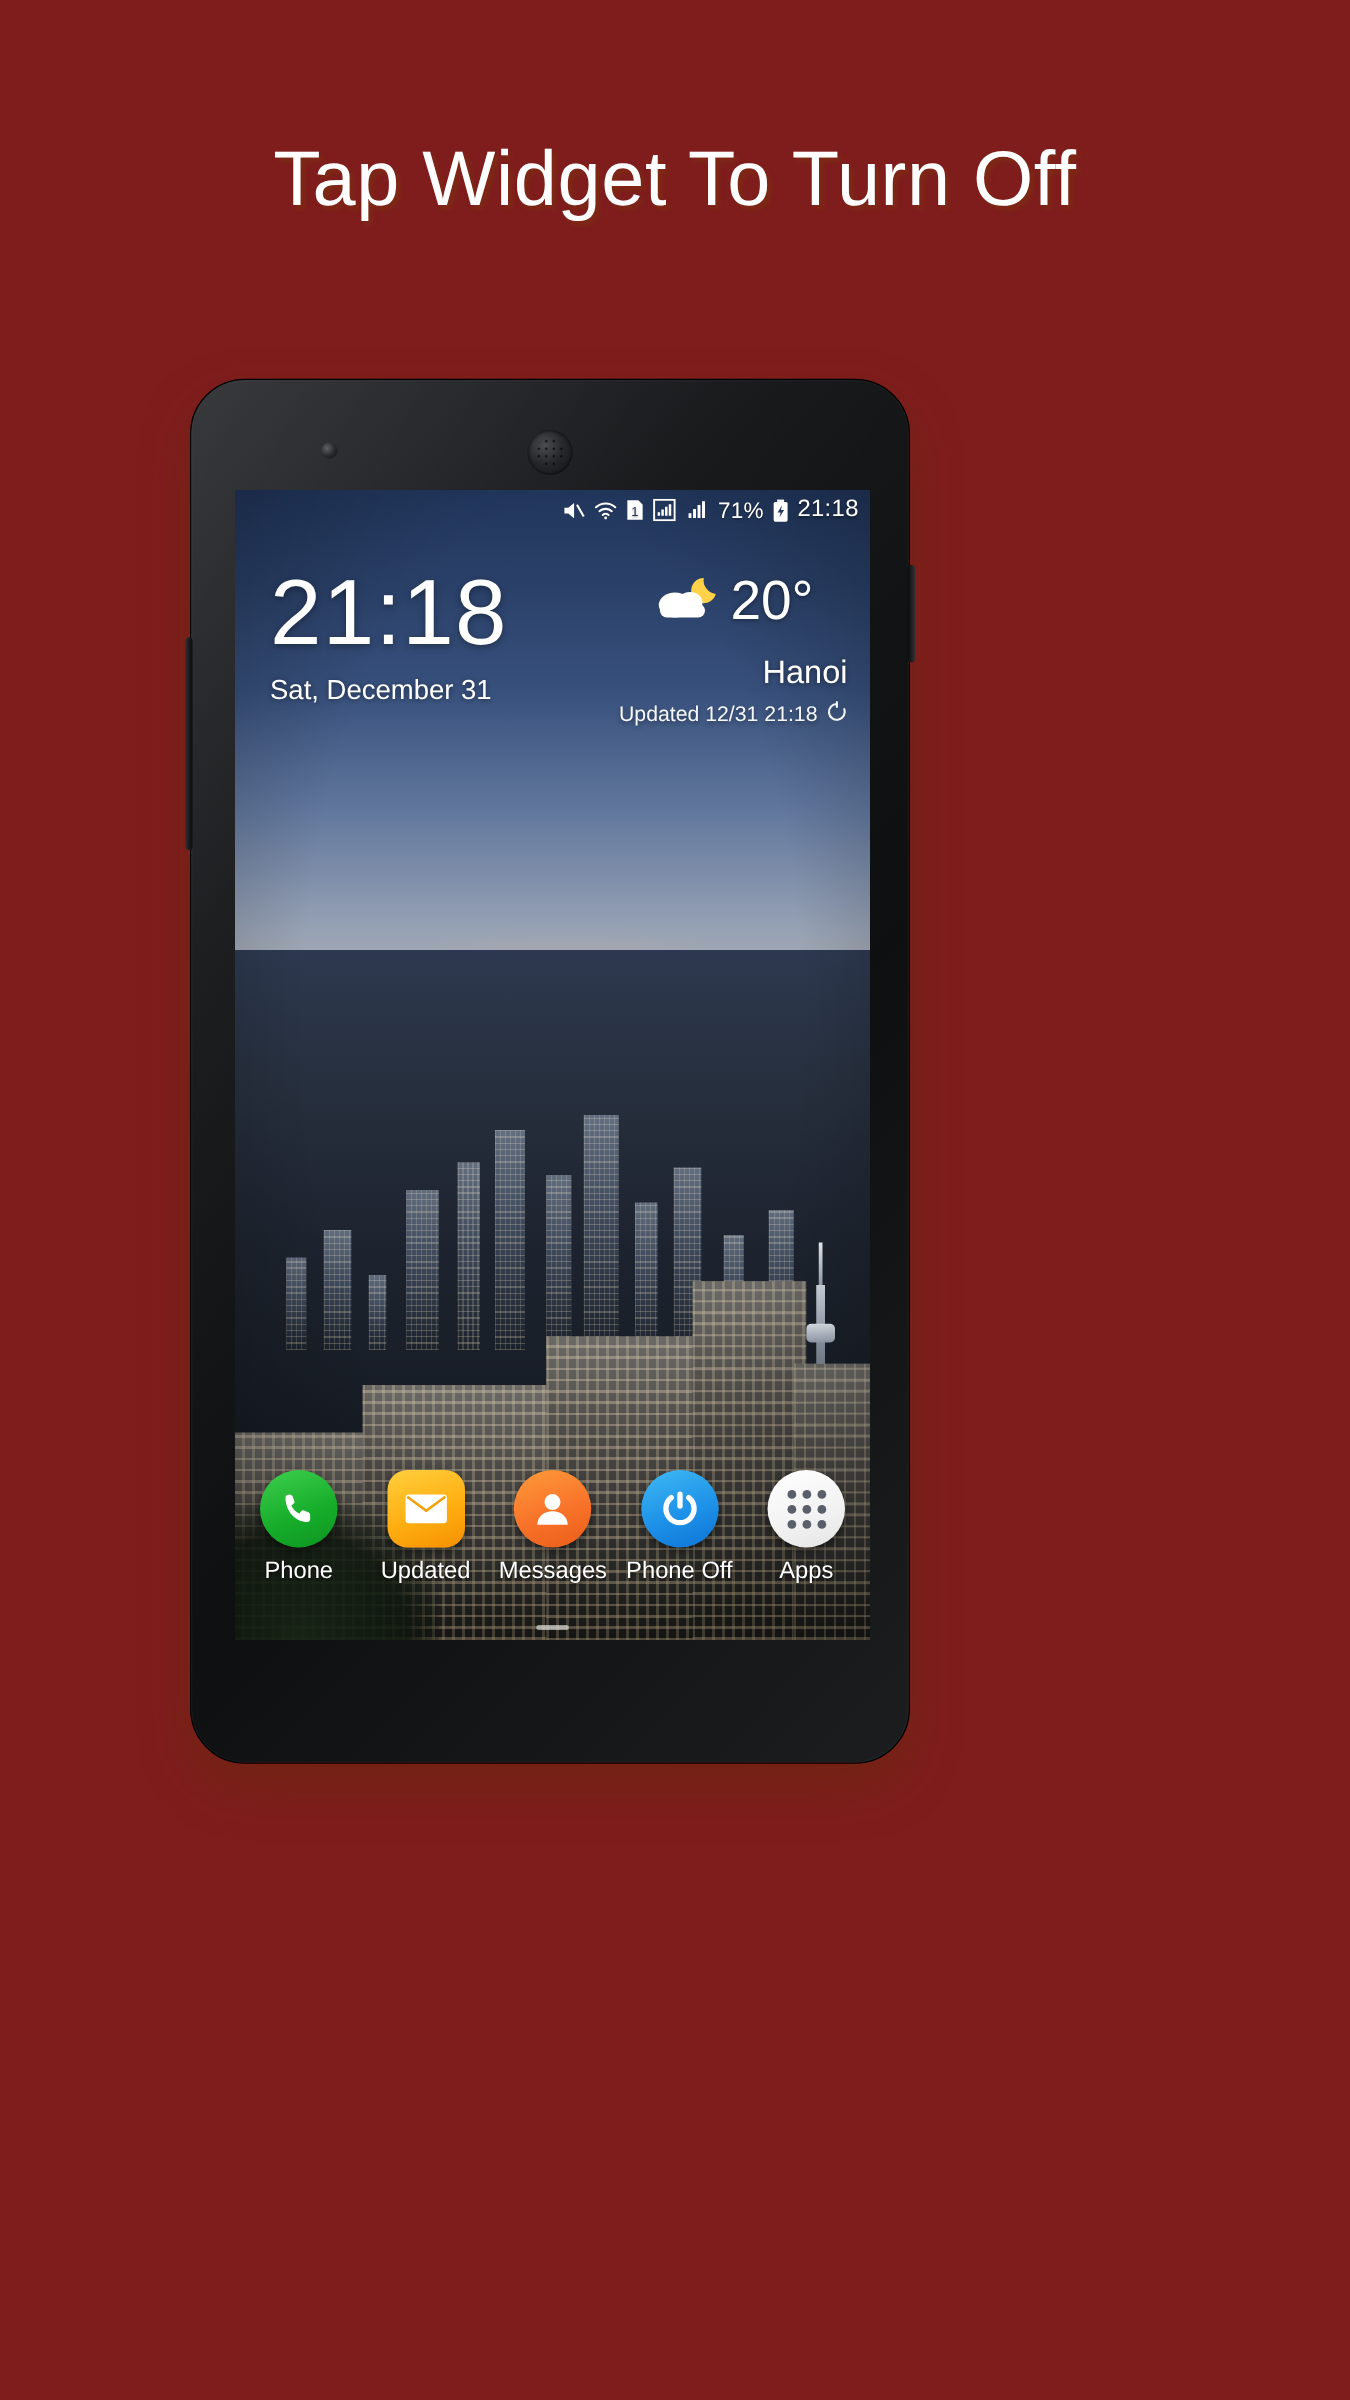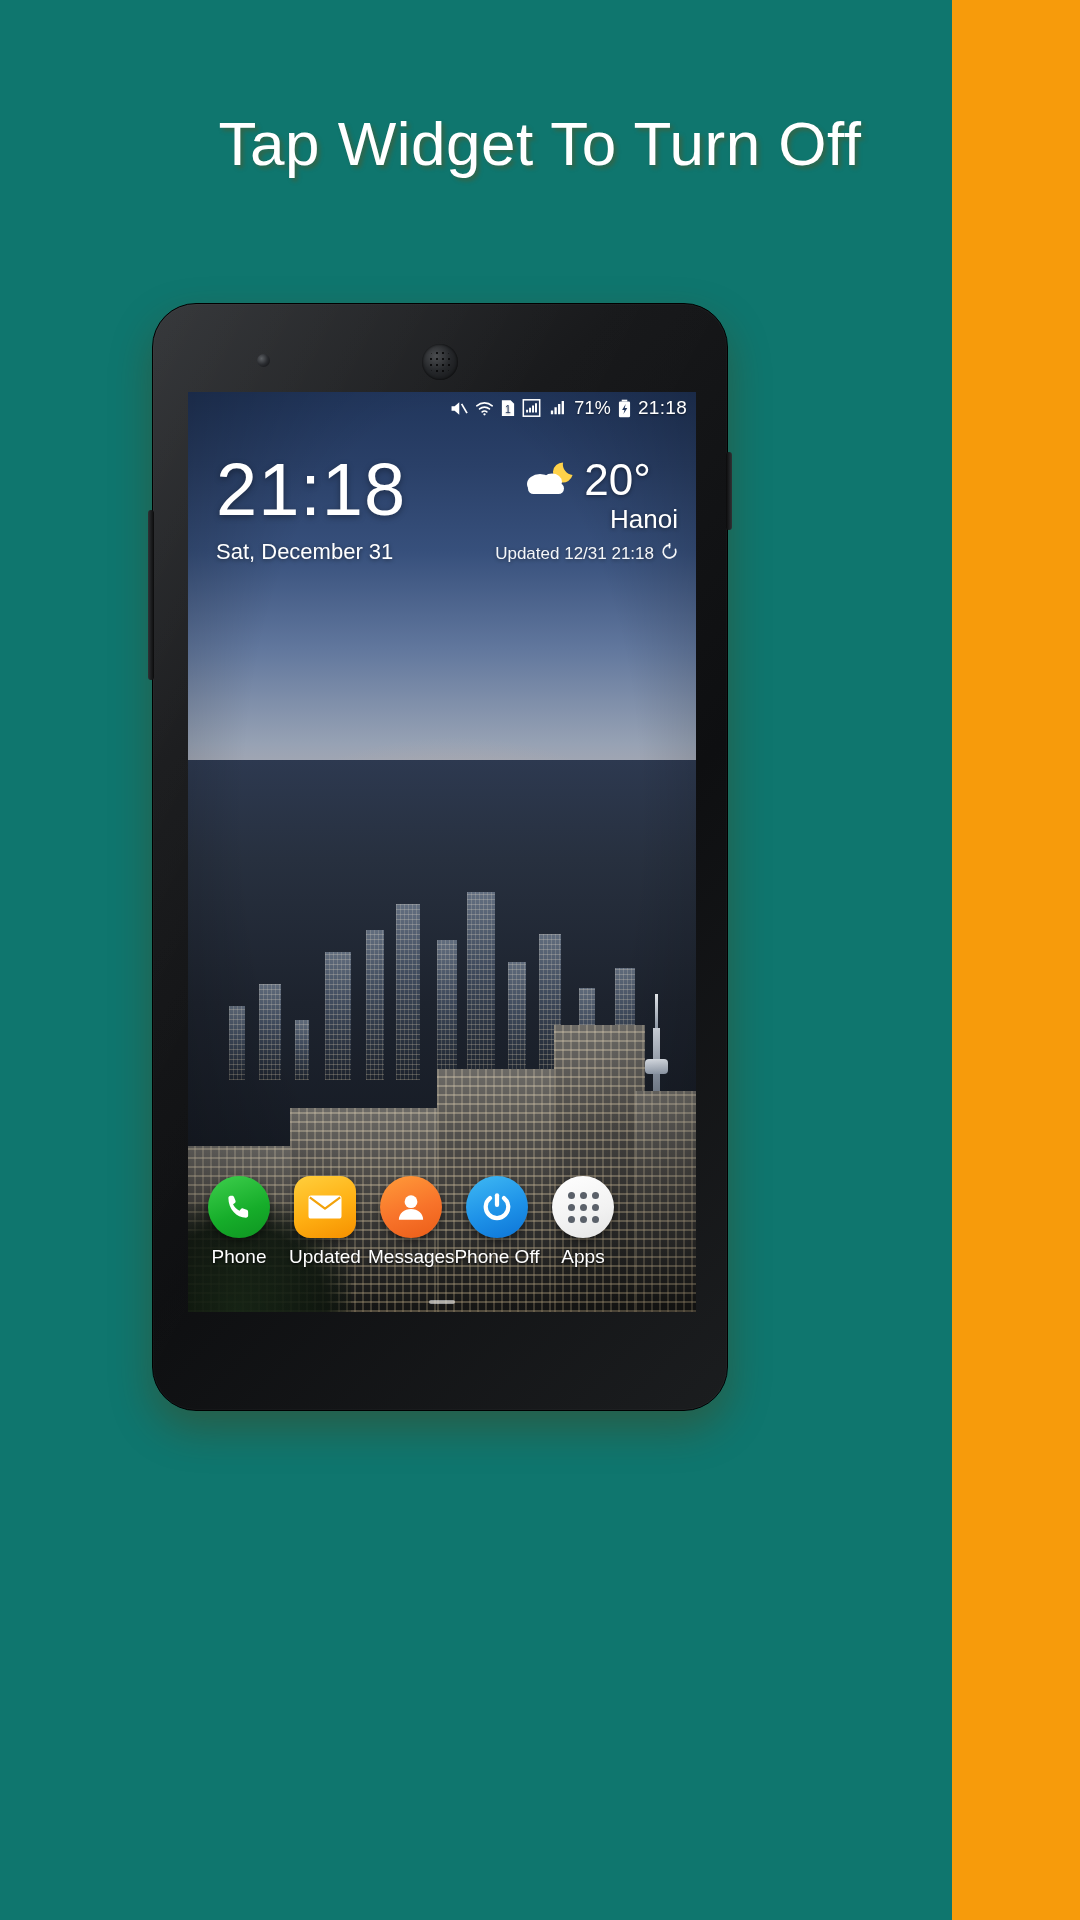--- a/index.html
+++ b/index.html
@@ -2,21 +2,21 @@
 <html><head>
 <meta charset="utf-8">
 <style>
   * { margin:0; padding:0; box-sizing:border-box; }
   html, body {
     width:1080px; height:1920px;
     overflow:hidden;
     background:#F79B0B;
     font-family:"Liberation Sans", sans-serif;
   }
-  #stage { position:relative; width:952px; height:1920px; background:#0f766e; }
+  #stage { position:relative; width:1080px; height:1920px; background:#7f1d1d; }
 
   
   .headline {
     position:absolute; left:0; top:108px; width:1080px;
     text-align:center;
     color:#ffffff;
     font-size:62px;
     font-weight:400;
     letter-spacing:0.5px;
     text-shadow:3px 3px 4px rgba(120,70,0,0.35);
@@ -160,30 +160,30 @@
   }
 
   
   .weather-wrap {
     position:absolute; right:18px; top:66px;
     text-align:right; color:#ffffff;
     text-shadow:0 1px 4px rgba(0,0,0,0.45);
   }
   .weather-top { display:flex; align-items:center; justify-content:center; gap:8px; }
   .weather-temp { font-size:44px; font-weight:300; line-height:1; }
-  .weather-city { font-size:26px; font-weight:400; margin-top:2px; }
+  .weather-city { font-size:26px; font-weight:400; margin-top:19px; }
   .weather-updated {
     display:flex; align-items:center; justify-content:flex-end; gap:7px;
     font-size:17px; margin-top:8px; opacity:.95;
   }
 
   
   .dock {
     position:absolute; left:0; bottom:44px; width:100%;
-    display:flex; justify-content:flex-start; align-items:flex-end;
+    display:flex; justify-content:space-between; align-items:flex-end;
     padding:0 8px;
   }
   .dock-item { width:86px; text-align:center; }
   .dock-icon {
     width:62px; height:62px; margin:0 auto;
     border-radius:16px;
     display:flex; align-items:center; justify-content:center;
     box-shadow:0 3px 7px rgba(0,0,0,0.45);
     position:relative;
   }

